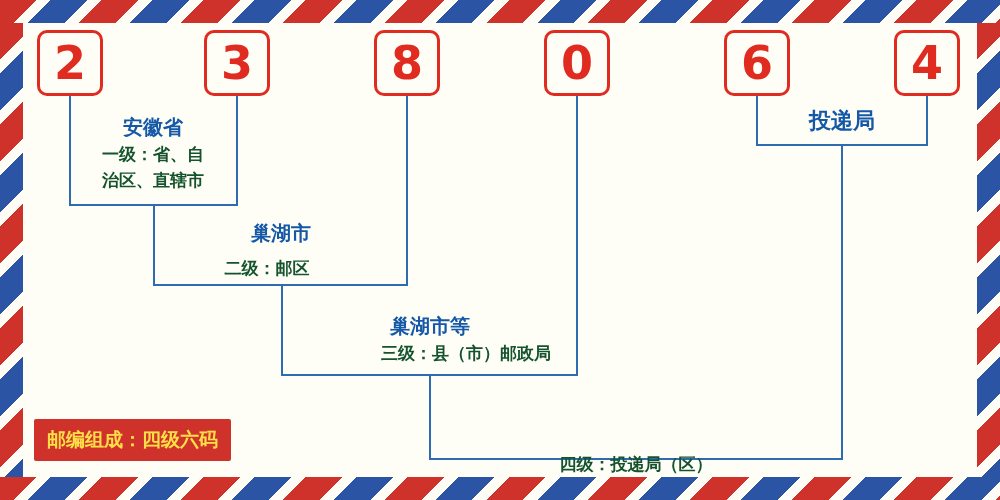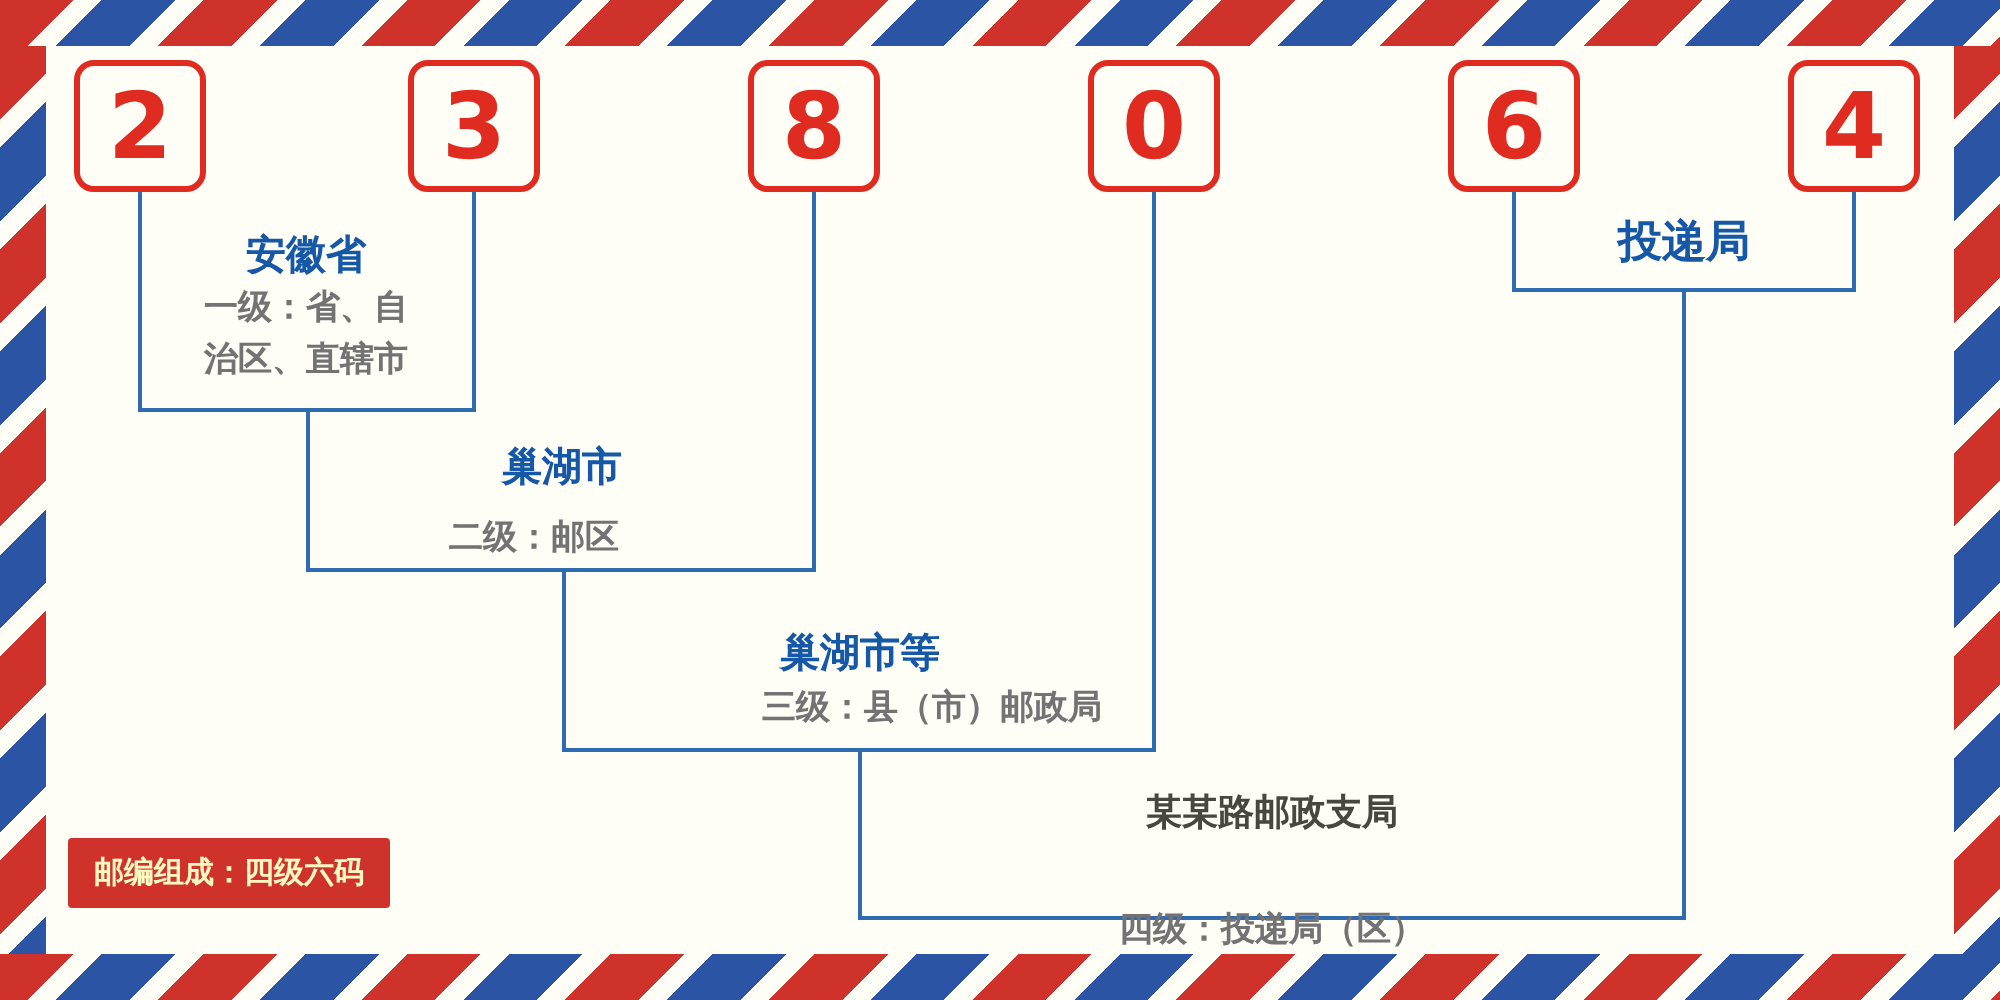--- a/index.html
+++ b/index.html
@@ -60,33 +60,33 @@
   
   .label {
     position: absolute;
     transform: translateX(-50%);
     white-space: nowrap;
     text-align: center;
     font-weight: bold;
     font-family: Liberation Mono, monospace;
   }
   .label-blue { color: #1558a7; font-size: 20px; }
-  .label-red  { color: #737373; font-size: 17px; }
+  .label-red  { color: #14532d; font-size: 17px; }
   .label-dark { color: #474740; font-size: 18px; }
   .desc-multi { line-height: 1.55; }
 
   
   .footer-badge {
     position: absolute;
     left: 34px;
     top: 419px;
     background: #ce322a;
-    color: #fef9c3;
+    color: #fde047;
     font-weight: bold;
-    font-size: 15px;
+    font-size: 19px;
     padding: 8px 13px;
     border-radius: 2px;
     white-space: nowrap;
   }
 </style>
 </head>
 <body>
 
 <div class="canvas">
 
@@ -139,18 +139,17 @@
     <span>治区、直辖市</span>
   </div>
 
   <div class="label label-blue" style="left:281px; top:220px;">巢湖市</div>
   <div class="label label-red" style="left:267px; top:257px;">二级：邮区</div>
 
   <div class="label label-blue" style="left:430px; top:313px;">巢湖市等</div>
   <div class="label label-red" style="left:430px; top:342px;margin-left:36px;">三级：县（市）邮政局</div>
 
   <div class="label label-blue" style="left:842px; top:106px; font-size:22px;">投递局</div>
-  <div class="label label-dark" style="left:636px; top:394px;">某某路邮政支局</div>
   <div class="label label-red" style="left:636px; top:427px;margin-top:26px;">四级：投递局（区）</div>
 
   <div class="footer-badge">邮编组成：四级六码</div>
 
 </div>
 
 </body></html>

